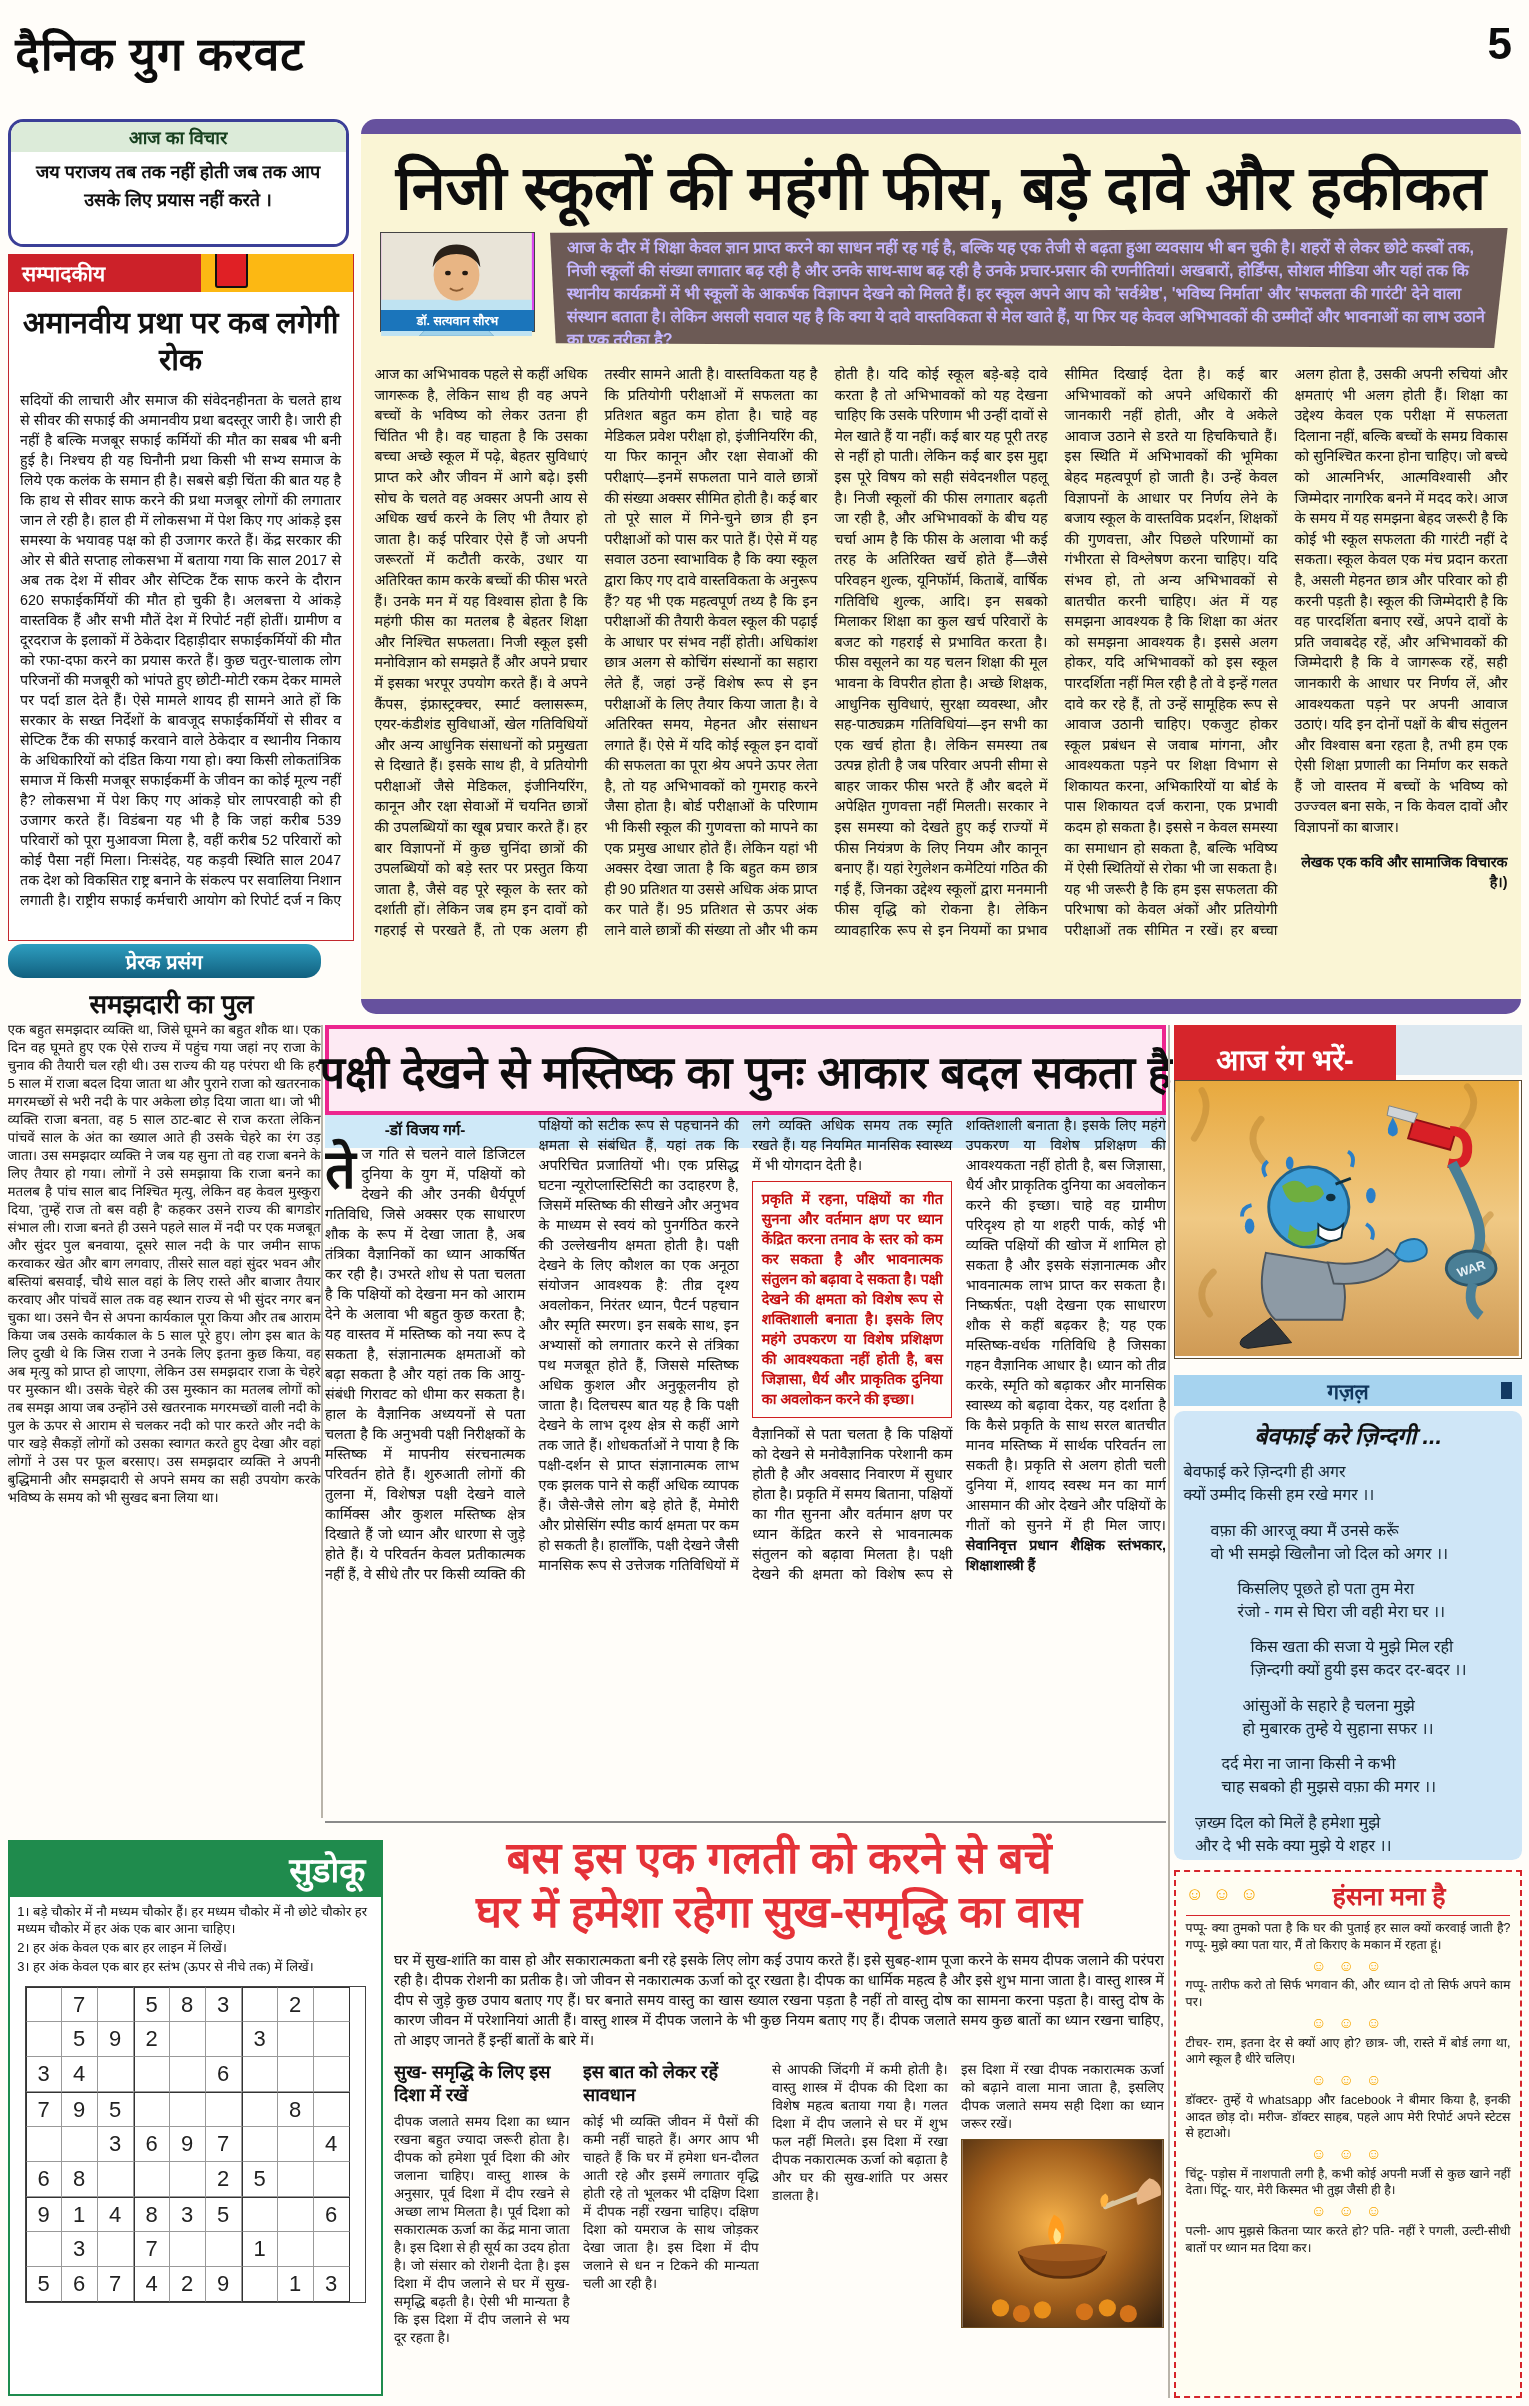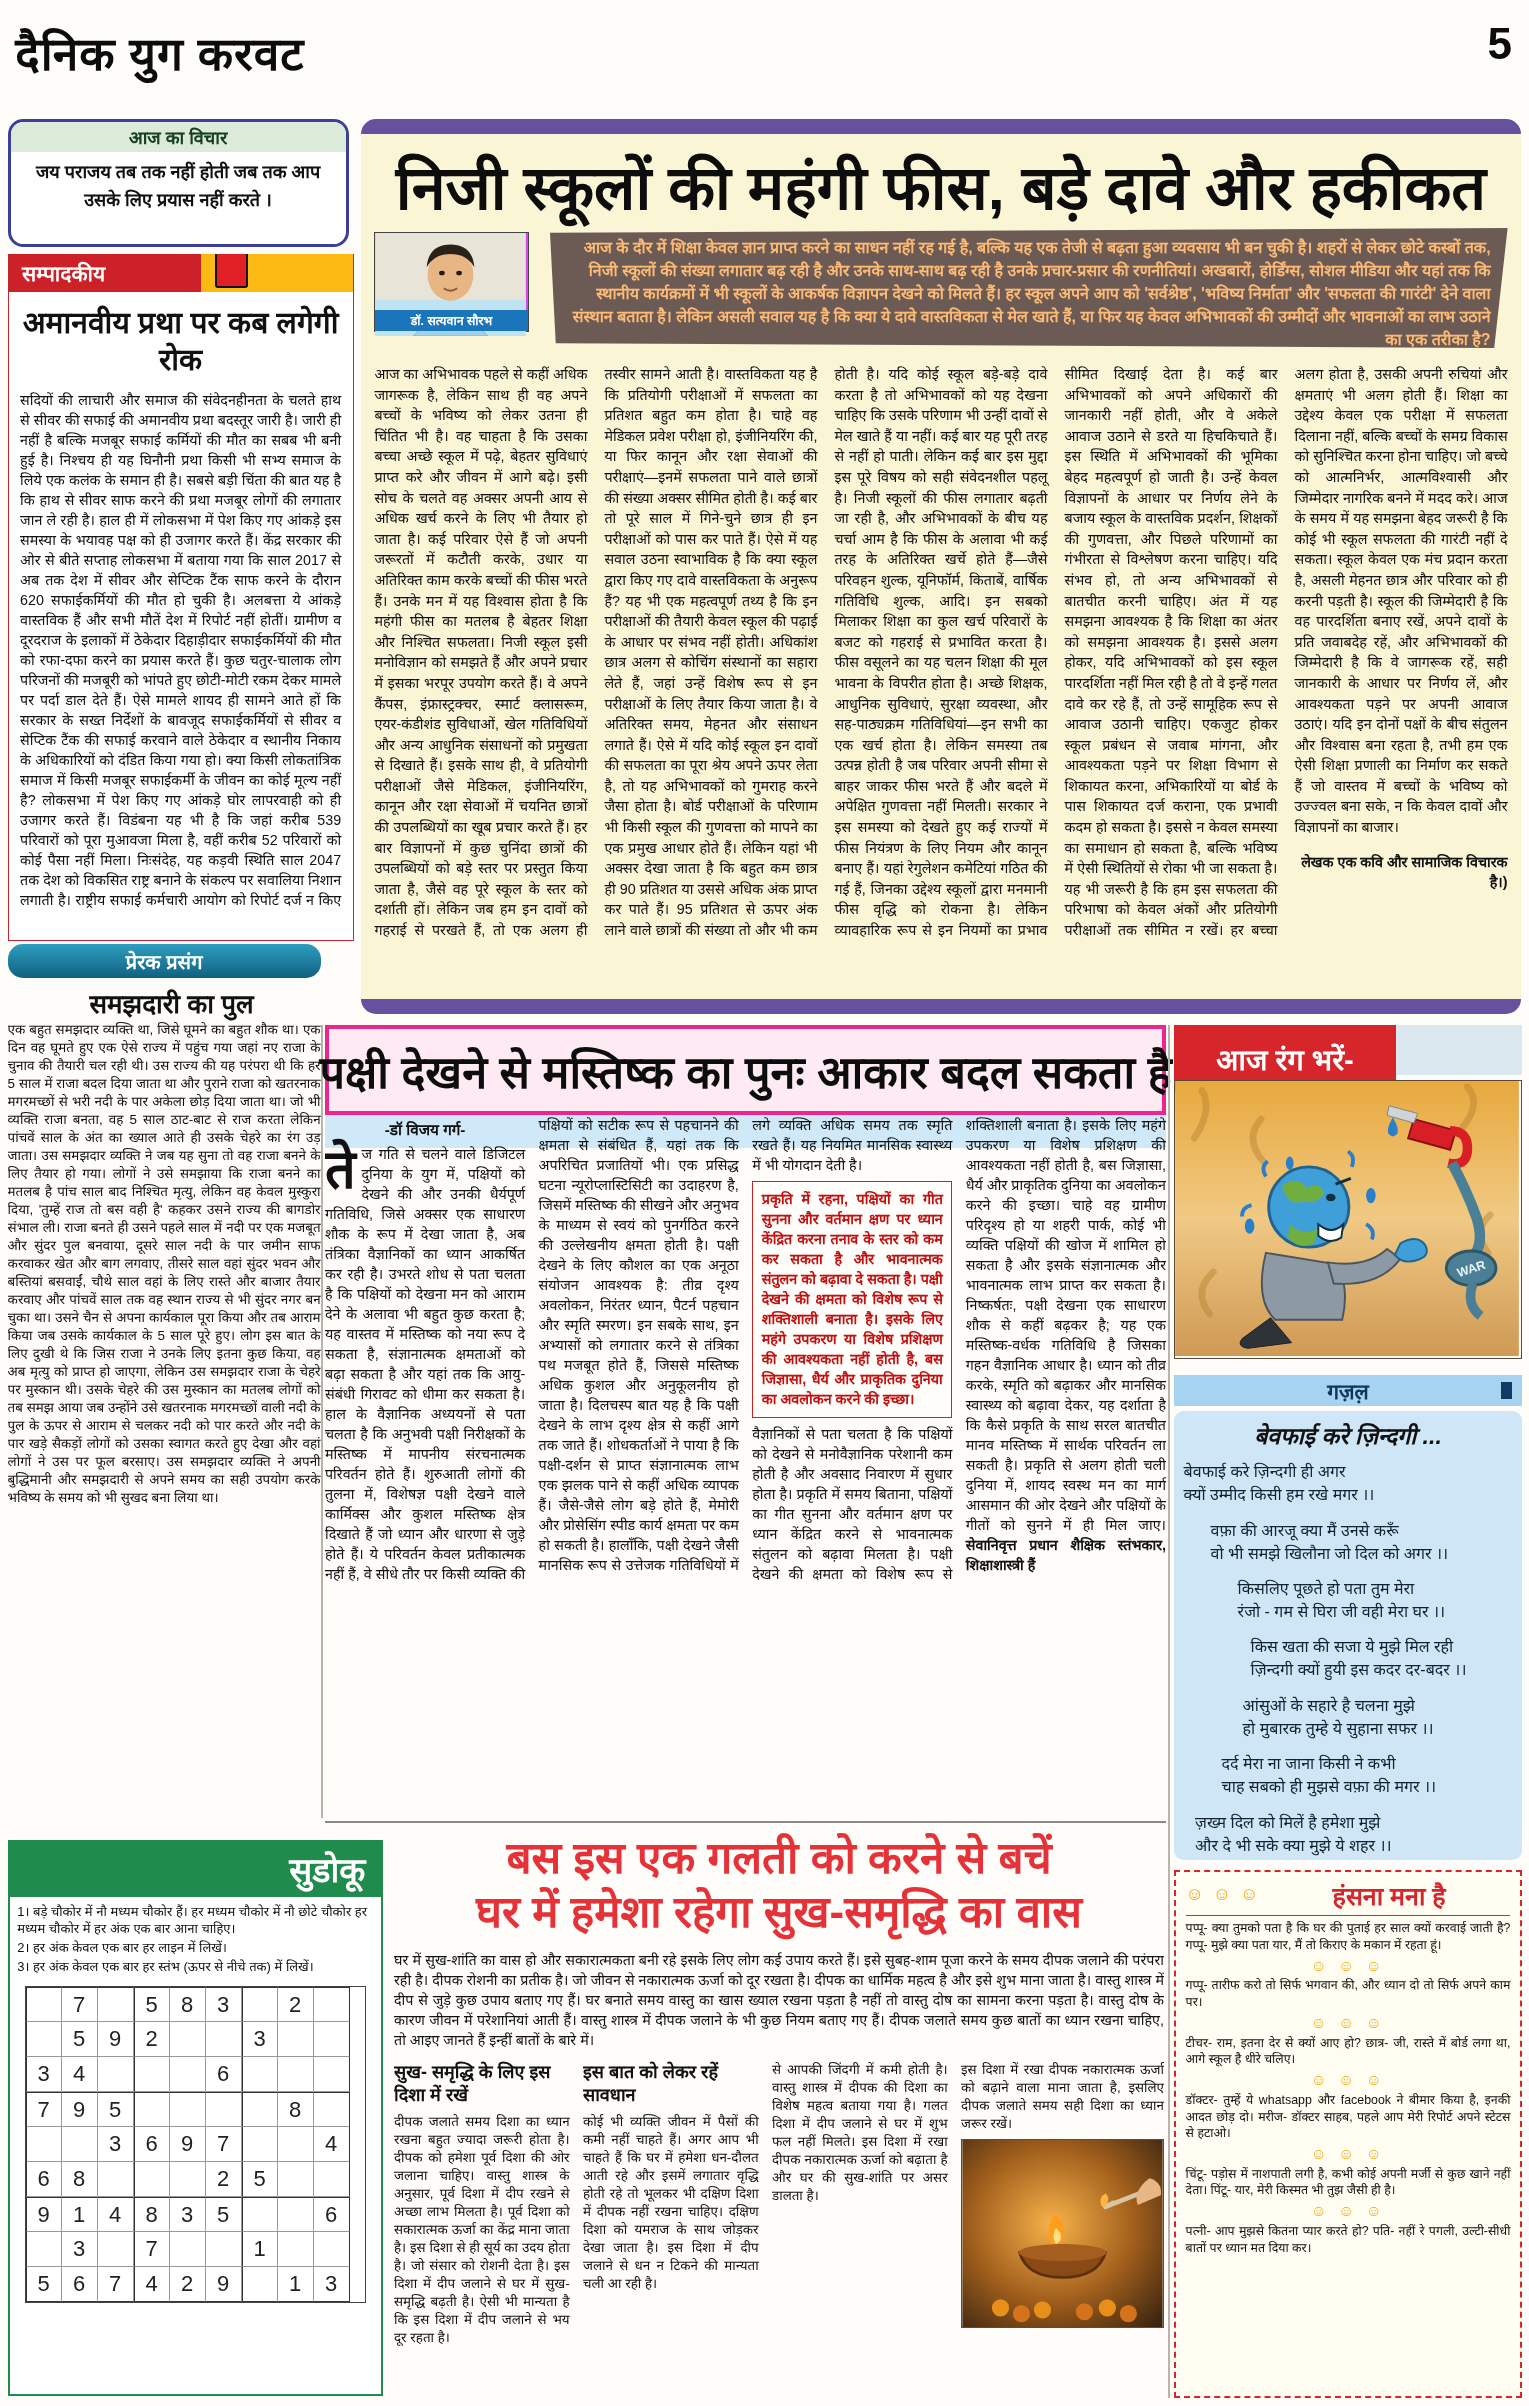--- a/index.html
+++ b/index.html
@@ -46,26 +46,26 @@
          display:flex;align-items:center;justify-content:center;font-size:22px;color:#222;box-sizing:border-box;}
   .scell.bl{border-left:1.9px solid #333;}
   .scell.bt{border-top:1.9px solid #333;}
   .srow .scell:last-child{border-right:1.9px solid #333;}
   .srow:last-child .scell{border-bottom:1.9px solid #333;}
   
   .lead{left:361px;top:119px;width:1160px;height:895px;background:#faf5d5;border-radius:19px;box-sizing:border-box;}
   .lead-topbar{position:absolute;left:0;right:0;top:0;height:15.3px;background:#66519e;border-radius:15.3px 15.3px 0 0;}
   .lead-botbar{position:absolute;left:0;right:0;bottom:0;height:15.3px;background:#66519e;border-radius:0 0 15.3px 15.3px;}
   .lead-headline{position:absolute;left:0;right:0;top:25px;text-align:center;font-size:61px;font-weight:900;color:#0d0d0d;}
-  .lead-photo{position:absolute;left:13px;top:113px;width:155px;height:100px;background:#d946ef;border:1.9px solid #444;box-sizing:border-box;}
+  .lead-photo{position:absolute;left:19px;top:113px;width:155px;height:100px;background:#d946ef;border:1.9px solid #444;box-sizing:border-box;}
   .lead-photo svg{display:block;}
   .lead-photo-caption{position:absolute;left:0;right:0;bottom:0;background:#1b75bb;color:#fff;
                       font-size:12.4px;font-weight:700;text-align:center;padding:1.9px 0;}
-  .lead-intro{position:absolute;left:189px;right:13.4px;top:109px;height:120px;background:#6c5a55;color:#fdba74;
-              font-size:16px;line-height:23px;font-weight:600;text-align:right;padding:7.6px 17px;box-sizing:border-box;
+  .lead-intro{position:absolute;left:189px;right:13.4px;top:109px;height:120px;background:#6c5a55;color:#c4b5fd;
+              font-size:16px;line-height:23px;font-weight:600;text-align:left;padding:7.6px 17px;box-sizing:border-box;
               clip-path:polygon(0 4%,100% 0,98.6% 100%,0.6% 96%);overflow:hidden;}
   .lead-cols{position:absolute;left:13.4px;right:13.4px;top:245px;bottom:23px;column-count:5;column-gap:17px;
              font-size:14.3px;line-height:20.6px;text-align:justify;overflow:hidden;}
   .lead-tagline{font-weight:800;display:block;text-align:right;margin-top:14px;}
   
   .bird-headbox{left:325px;top:1025px;width:841px;height:90px;background:#fdeaf3;border:4.8px solid #ec268f;
                 box-sizing:border-box;display:flex;align-items:center;justify-content:center;}
   .bird-headline{font-size:45px;font-weight:900;color:#0d0d0d;white-space:nowrap;}
   .bird-bluestrip{left:325px;top:1115px;width:841px;height:32.5px;background:#cfe9f8;}
   .bird-body{left:325px;top:1115px;width:841px;height:704px;column-count:4;column-gap:13.4px;

